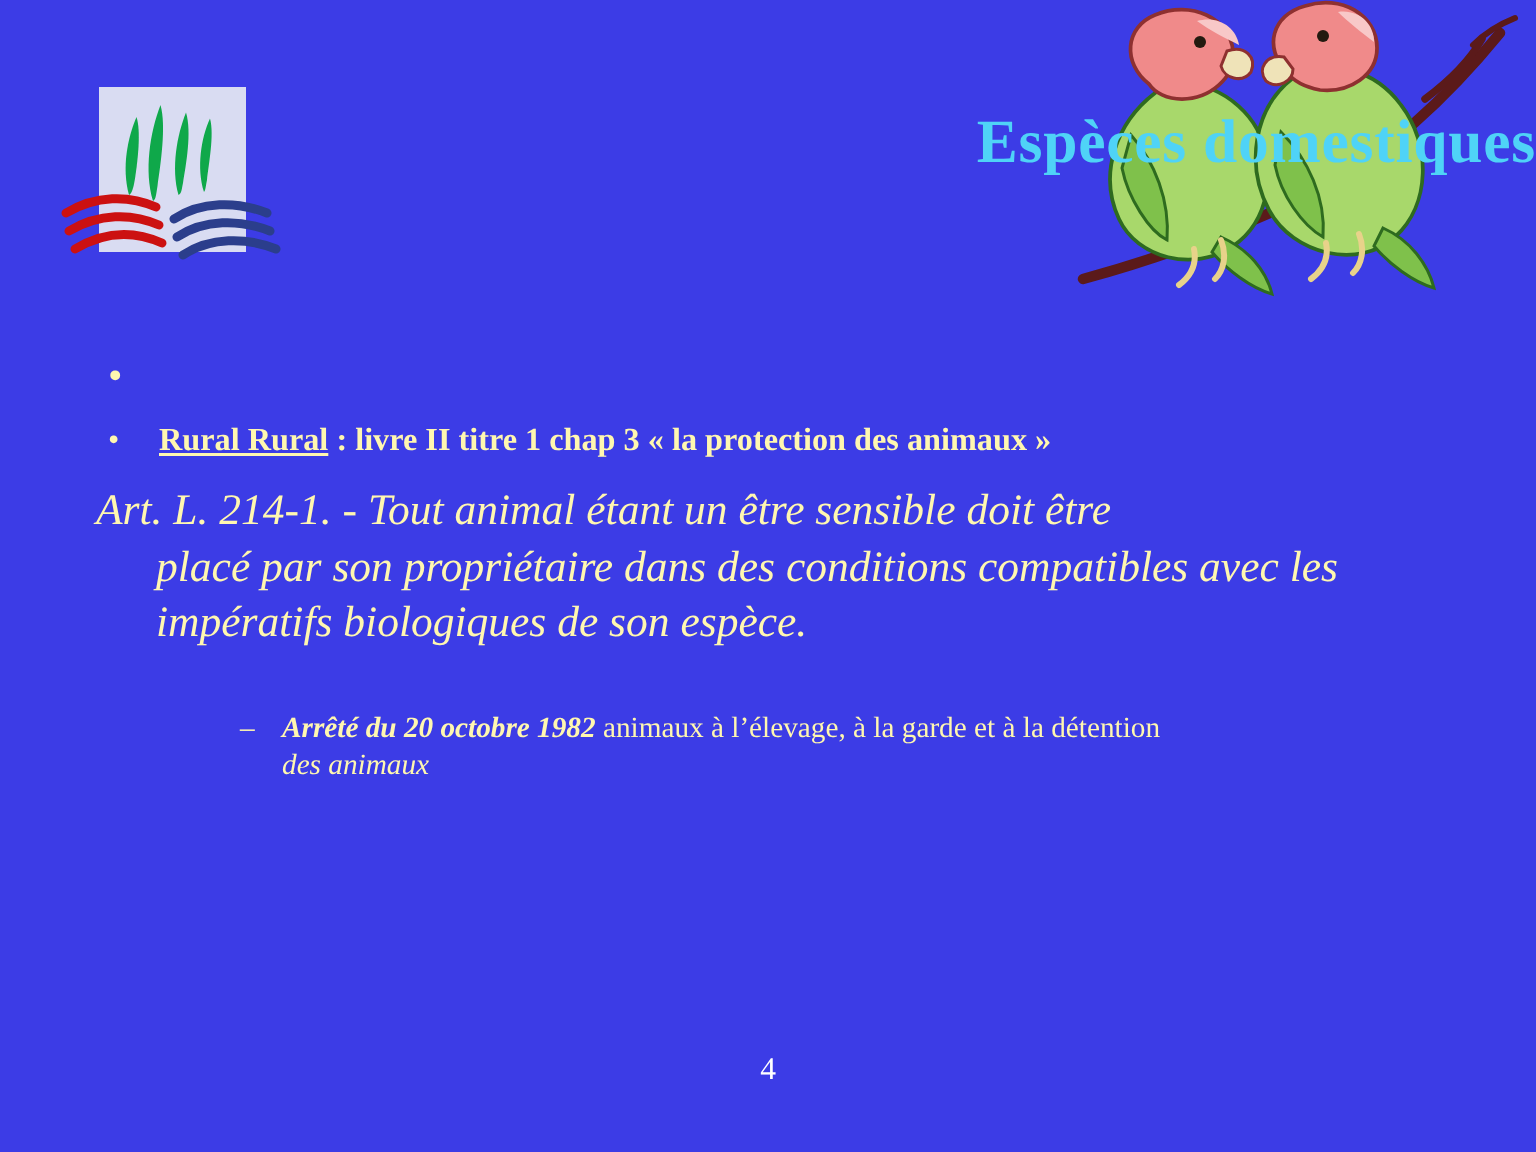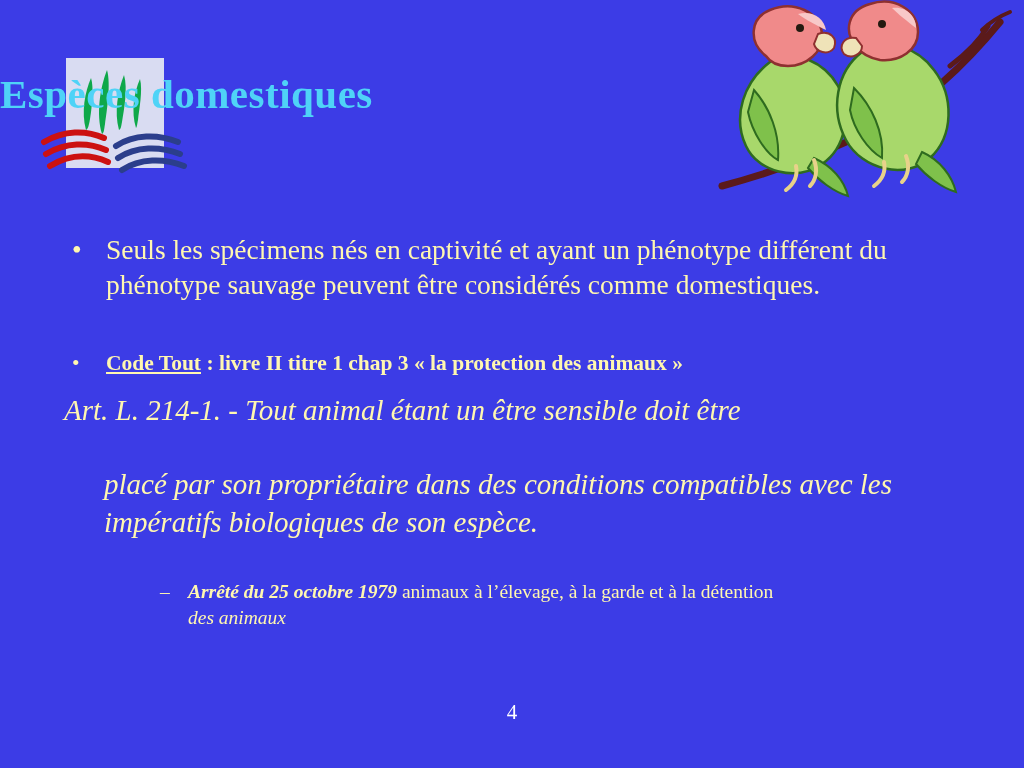--- a/index.html
+++ b/index.html
@@ -20,21 +20,21 @@
     width: 1024px;
     height: 768px;
   }
 
   
   .slide-title {
     position: absolute;
     left: 0;
     top: 70px;
     width: 1024px;
-    text-align: left;
+    text-align: right;
     font-size: 41px;
     font-weight: bold;
     color: #4FD3F7;
     letter-spacing: 0.5px;
   }
 
   
   .logo {
     position: absolute;
     left: 30px;
@@ -97,21 +97,20 @@
     font-size: 29px;
     font-style: italic;
     line-height: 1.3;
     margin-top: 14px;
     text-indent: 0;
     padding-left: 0;
   }
   .para-art .cont {
     display: block;
     padding-left: 40px;
-    margin-top: 36px;
   }
 
   .sub-bullet {
     position: relative;
     padding-left: 124px;
     font-size: 19.5px;
     line-height: 1.3;
     margin-top: 38px;
   }
   .sub-bullet .dash {
@@ -207,36 +206,35 @@
       </g>
     </svg>
   </div>
 
   <div class="slide-title">Espèces domestiques</div>
 
   <div class="body-block">
 
     <div class="bullet-l1">
       <span class="dot">•</span>
-      <span>Seuls les spécimens nés en captivité et ayant un phénotype différent du phénotype sauvage peuvent être considérés comme domestiques.</span>
     </div>
 
     <div class="para-rural">
       <span class="dot">•</span>
-      <span class="u">Code Tout</span><span> : livre II titre 1 chap 3 « la protection des animaux »</span>
+      <span class="u">Rural Rural</span><span> : livre II titre 1 chap 3 « la protection des animaux »</span>
     </div>
 
     <div class="para-art">
       <span>Art. L. 214-1. - Tout animal étant un être sensible doit être</span>
       <span class="cont">placé par son propriétaire dans des conditions compatibles avec les impératifs biologiques de son espèce.</span>
     </div>
 
     <div class="sub-bullet">
       <span class="dash">–</span>
-      <span class="strong">Arrêté du 25 octobre 1979</span><span> animaux à l’élevage, à la garde et à la détention</span>
+      <span class="strong">Arrêté du 20 octobre 1982</span><span> animaux à l’élevage, à la garde et à la détention</span>
       <span class="cont">des animaux</span>
     </div>
 
   </div>
 
   <div class="page-number">4</div>
 
 </div>
 
 </body></html>

